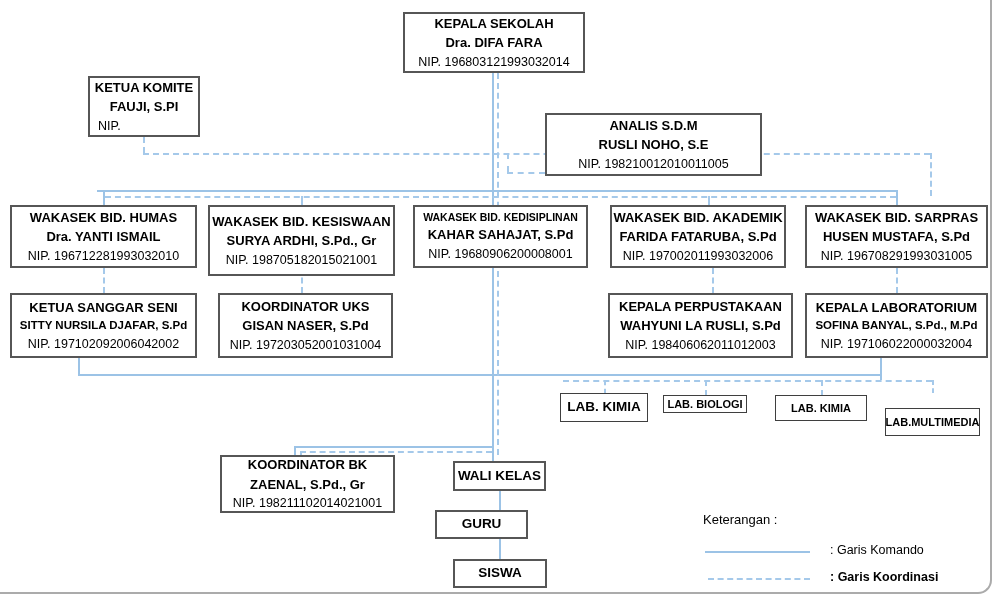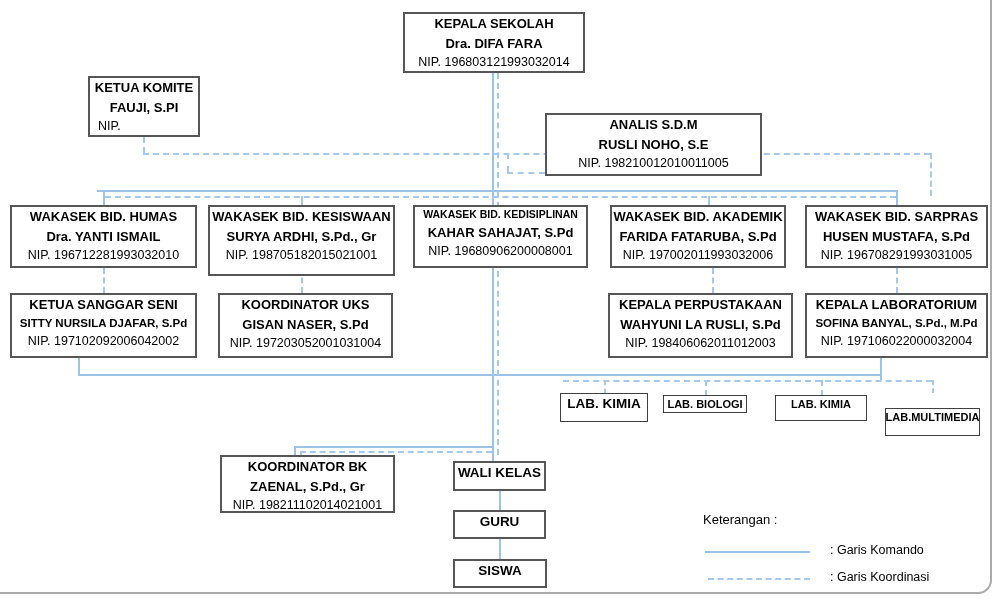--- a/index.html
+++ b/index.html
@@ -17,21 +17,21 @@
   
   .ln{position:absolute;z-index:1;}
   .sh{height:0;border-top:2px solid #9cc3e6;}
   .sv{width:0;border-left:2px solid #9cc3e6;}
   .dh{height:0;border-top:2px dashed #a5c9ea;}
   .dv{width:0;border-left:2px dashed #a5c9ea;}
   
   .node{
     position:absolute;z-index:2;background:#fff;
     border:2px solid #565656;box-sizing:border-box;
-    display:flex;flex-direction:column;align-items:center;
+    display:flex;flex-direction:column;justify-content:center;align-items:center;
     text-align:center;line-height:1.5;
   }
   .node .t{font-weight:bold;font-size:13px;}
   .node .n{font-weight:bold;font-size:13px;}
   .node .nip{font-weight:normal;font-size:12.5px;}
   .t-sm{font-size:10.5px !important;}
   .n-sm{font-size:11.5px !important;}
   .nip-left{align-self:flex-start;padding-left:8px;}
   .lab{border-width:1px;border-color:#3f3f3f;}
   .lab .t{font-size:11px;}
@@ -166,24 +166,24 @@
 
 <div class="node" style="left:220px;top:455px;width:175px;height:58px;">
   <div class="t">KOORDINATOR BK</div>
   <div class="n">ZAENAL, S.Pd., Gr</div>
   <div class="nip">NIP. 198211102014021001</div>
 </div>
 
 <div class="node simple" style="left:453px;top:461px;width:93px;height:30px;">
   <div class="t">WALI KELAS</div>
 </div>
-<div class="node simple" style="left:453px;top:510px;width:93px;height:29px;">
+<div class="node simple" style="left:435px;top:510px;width:93px;height:29px;">
   <div class="t">GURU</div>
 </div>
 <div class="node simple" style="left:453px;top:559px;width:94px;height:29px;">
   <div class="t">SISWA</div>
 </div>
 
 <div class="legend-title" style="left:703px;top:512px;">Keterangan :</div>
 <div class="ln sh" style="left:705px;top:551px;width:105px;z-index:2;"></div>
 <div class="legend-label" style="left:830px;top:543px;">: Garis Komando</div>
 <div class="ln dh" style="left:708px;top:578px;width:102px;z-index:2;"></div>
-<div class="legend-label" style="left:830px;top:570px;">: Garis Koordinasi</div>
+<div class="legend-label" style="left:830px;top:570px;font-weight:bold;">: Garis Koordinasi</div>
 
 </body></html>

